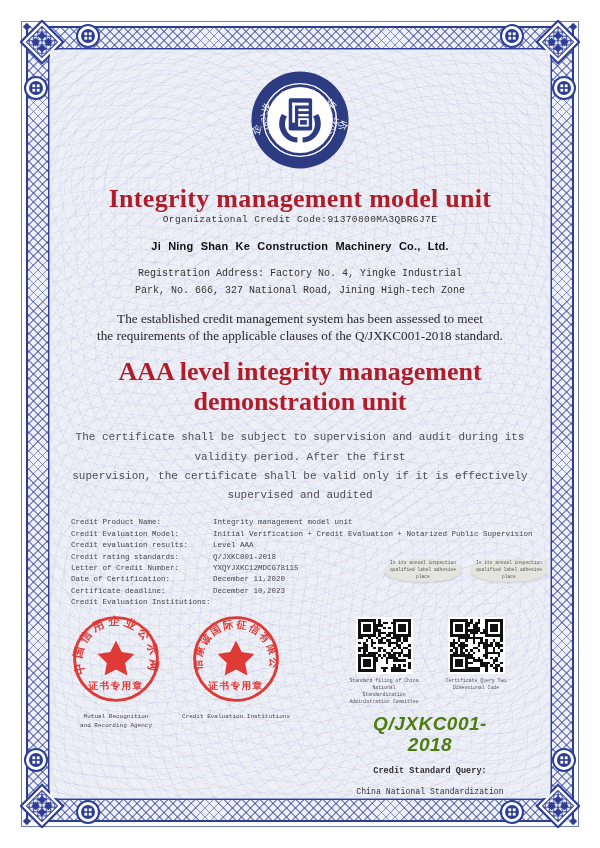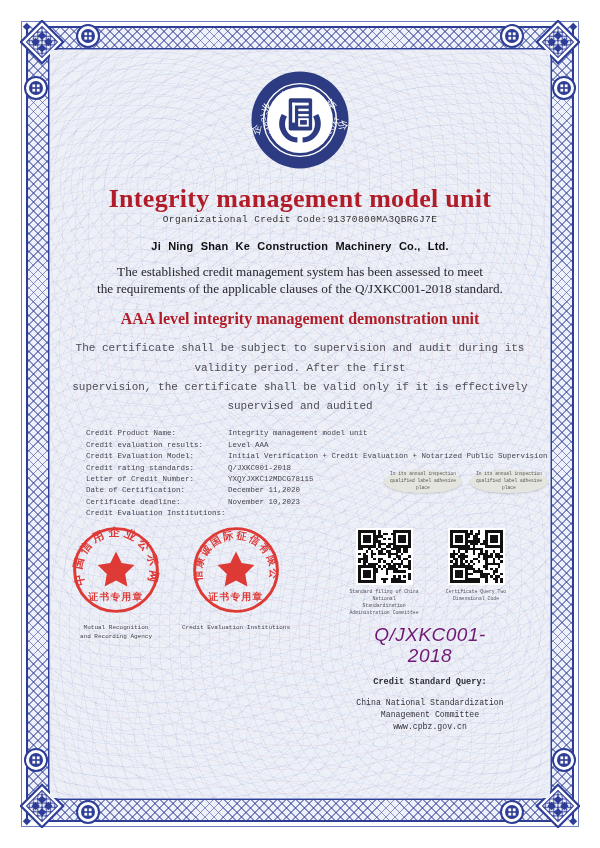--- a/index.html
+++ b/index.html
@@ -38,44 +38,44 @@
   .content > *{position:relative;z-index:1;}
   .pre{white-space:pre-line;}
   
   .emblem{margin-top:18px;}
   .title{margin-top:8px;font-family:"Liberation Serif",serif;font-weight:bold;
          font-size:26px;color:#b01d28;letter-spacing:.3px;}
   .orgcode{font-family:"Liberation Mono",monospace;font-size:9.5px;color:#333;letter-spacing:.4px;}
   .company{margin-top:15px;font-size:11px;font-weight:bold;color:#101014;word-spacing:4px;letter-spacing:.2px;}
   .address{margin-top:13px;font-family:"Liberation Mono",monospace;font-size:10px;line-height:1.7;color:#333;}
   .assessment{margin-top:11px;font-family:"Liberation Serif",serif;font-size:13.2px;line-height:1.3;color:#26262e;text-align:center;}
-  .aaa{margin-top:13px;font-family:"Liberation Serif",serif;font-weight:bold;font-size:16px;color:#b01d28;}
+  .aaa{margin-top:13px;font-family:"Liberation Serif",serif;font-weight:bold;font-size:26px;color:#b01d28;}
   .supervision{margin-top:11px;font-family:"Liberation Mono",monospace;font-size:11px;line-height:1.75;color:#4c4c55;}
   
-  .details{margin-top:12px;padding-left:36px;text-align:left;position:relative;
+  .details{margin-top:12px;padding-left:21px;text-align:left;position:relative;
            font-family:"Liberation Mono",monospace;font-size:7.5px;line-height:11.4px;color:#45454e;}
   .drow{display:flex;}
   .dlabel{width:142px;flex-shrink:0;}
   .dval{white-space:pre-line;}
   .badges{position:absolute;top:42px;right:2px;display:flex;gap:8px;}
   .badge{width:78px;height:23px;border-radius:50%;background:#e5e5e0;box-shadow:0 1px 2px rgba(60,60,80,.2);
          display:flex;align-items:center;justify-content:center;text-align:center;
          font-family:"Liberation Mono",monospace;font-size:4.6px;line-height:1.5;color:#5a5a55;}
   
   .bottom-zone{margin-top:4px;display:flex;}
   .stamps-col{width:52%;display:flex;justify-content:space-evenly;align-items:flex-start;}
   .stamp-block{text-align:center;}
   .stamp-caption{margin-top:3px;font-family:"Liberation Mono",monospace;font-size:6px;line-height:1.6;color:#44444c;}
   .qr-col{width:48%;text-align:center;}
   .qr-row{display:flex;justify-content:center;gap:22px;margin-top:4px;}
   .qr-block{width:70px;}
   .qr{display:block;width:57px;height:57px;margin:0 auto;}
   .qr-caption{margin-top:3px;font-family:"Liberation Mono",monospace;font-size:4.8px;line-height:1.5;color:#55555e;}
-  .standard-code{margin-top:9px;font-size:19px;font-weight:normal;font-style:italic;
-                 line-height:1.08;color:#701a75;letter-spacing:.5px;}
+  .standard-code{margin-top:9px;font-size:19px;font-weight:bold;font-style:italic;
+                 line-height:1.08;color:#4d7c0f;letter-spacing:.5px;}
   .query-heading{margin-top:11px;font-family:"Liberation Mono",monospace;font-size:8.6px;font-weight:bold;color:#2e2e36;}
   .query-body{margin-top:10px;font-family:"Liberation Mono",monospace;font-size:8.2px;line-height:1.45;color:#33333b;}
 </style>
 </head>
 <body>
 
 <div class="page">
 
   <div class="frame">
     <div class="outline-outer"></div>
@@ -230,54 +230,56 @@
             <rect x="59" y="59" width="10" height="7.5" fill="none" stroke="#fff" stroke-width="2.2"></rect>
             <path d="M57,86 C48,86 40,80 37,71 C35,65 36,58 39,53 L45,56 C42,61 42,68 45,73 C48,78 52,80 57,80 Z" fill="#2d3c82"></path>
             <path d="M63,86 C72,86 80,80 83,71 C85,65 84,58 81,53 L75,56 C78,61 78,68 75,73 C72,78 68,80 63,80 Z" fill="#2d3c82"></path>
           </g>
         </svg>
       </div>
 
       <div class="title">Integrity management model unit</div>
       <div class="orgcode">Organizational Credit Code:91370800MA3QBRGJ7E</div>
       <div class="company">Ji Ning Shan Ke Construction Machinery Co., Ltd.</div>
+      <div class="address pre">Registration Address: Factory No. 4, Yingke Industrial
+Park, No. 666, 327 National Road, Jining High-tech Zone</div>
       <div class="assessment pre">The established credit management system has been assessed to meet
 the requirements of the applicable clauses of the Q/JXKC001-2018 standard.</div>
       <div class="aaa">AAA level integrity management demonstration unit</div>
       <div class="supervision pre">The certificate shall be subject to supervision and audit during its validity period. After the first
 supervision, the certificate shall be valid only if it is effectively supervised and audited</div>
 
       <div class="details">
         <div class="drow">
             <span class="dlabel">Credit Product Name:</span>
             <span class="dval">Integrity management model unit</span>
           </div>
         <div class="drow">
+            <span class="dlabel">Credit Evaluation Model:</span>
+            <span class="dval">Initial Verification + Credit Evaluation + Notarized Public Supervision</span>
+          </div>
+        <div class="drow">
             <span class="dlabel">Credit evaluation results:</span>
             <span class="dval">Level AAA</span>
           </div>
         <div class="drow">
-            <span class="dlabel">Credit Evaluation Model:</span>
-            <span class="dval">Initial Verification + Credit Evaluation + Notarized Public Supervision</span>
-          </div>
-        <div class="drow">
             <span class="dlabel">Credit rating standards:</span>
             <span class="dval">Q/JXKC001-2018</span>
           </div>
         <div class="drow">
             <span class="dlabel">Letter of Credit Number:</span>
             <span class="dval">YXQYJXKC12MDCG78115</span>
           </div>
         <div class="drow">
             <span class="dlabel">Date of Certification:</span>
             <span class="dval">December 11,2020</span>
           </div>
         <div class="drow">
             <span class="dlabel">Certificate deadline:</span>
-            <span class="dval">November 10,2023</span>
+            <span class="dval">December 10,2023</span>
           </div>
         <div class="drow">
             <span class="dlabel">Credit Evaluation Institutions:</span>
           </div>
         <div class="badges">
           <div class="badge pre">In its annual inspection
 qualified label adhesive place</div>
           <div class="badge pre">In its annual inspection
 qualified label adhesive place</div>
         </div>

